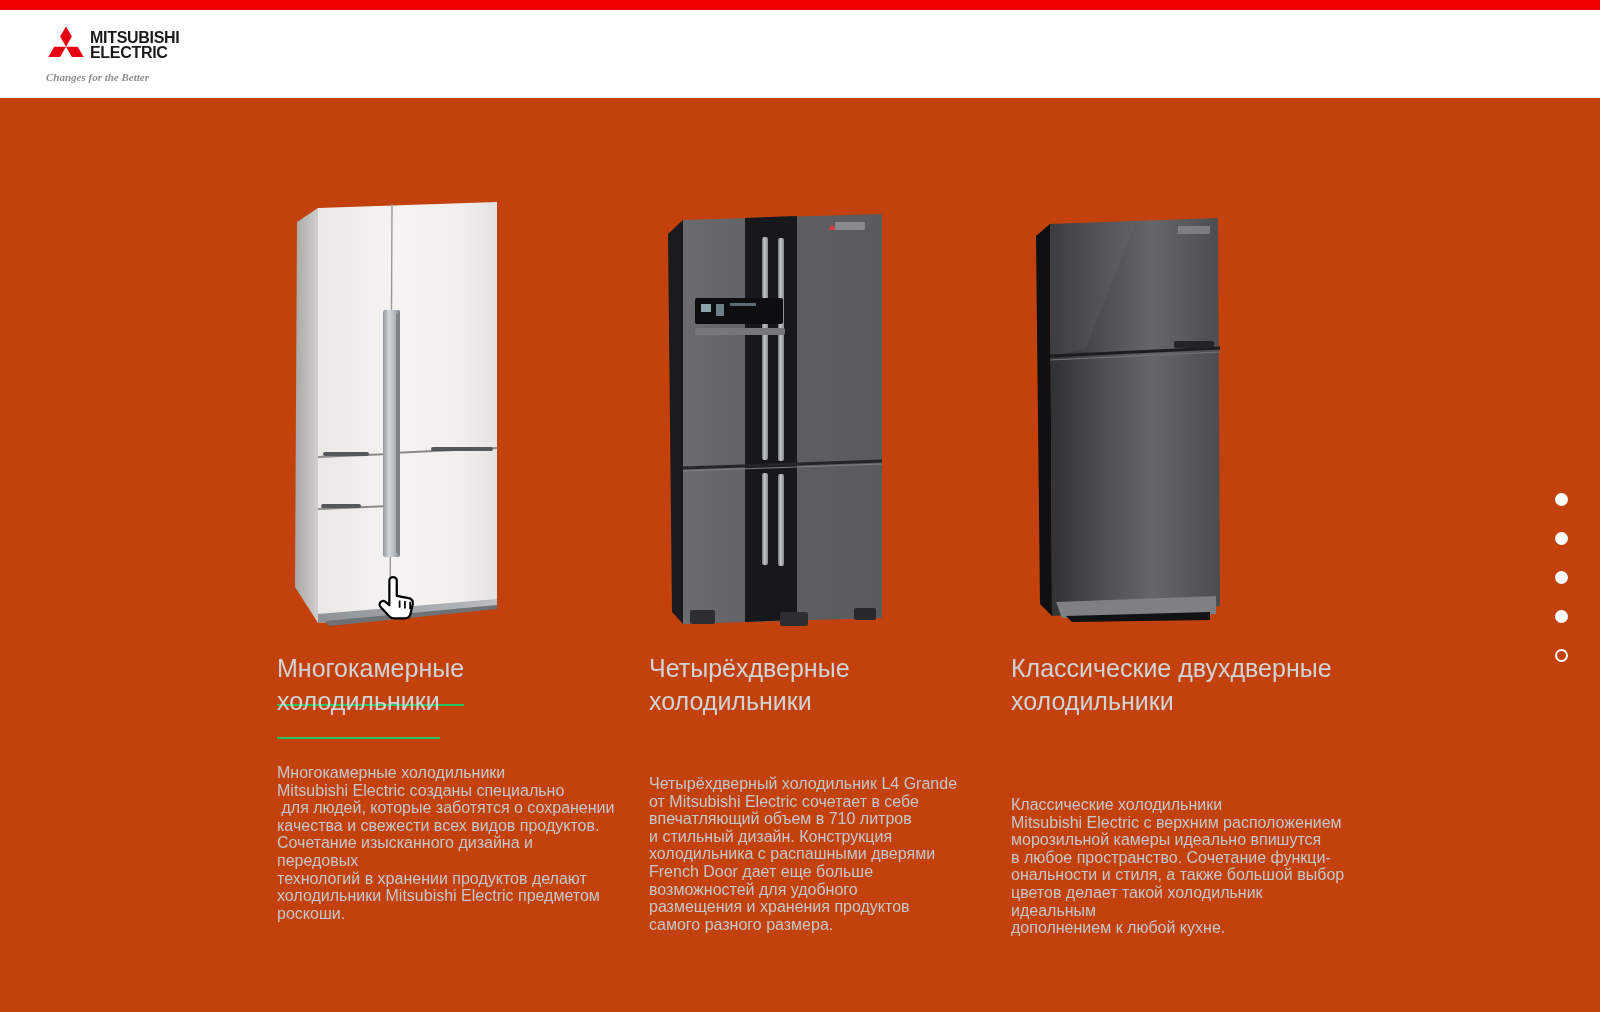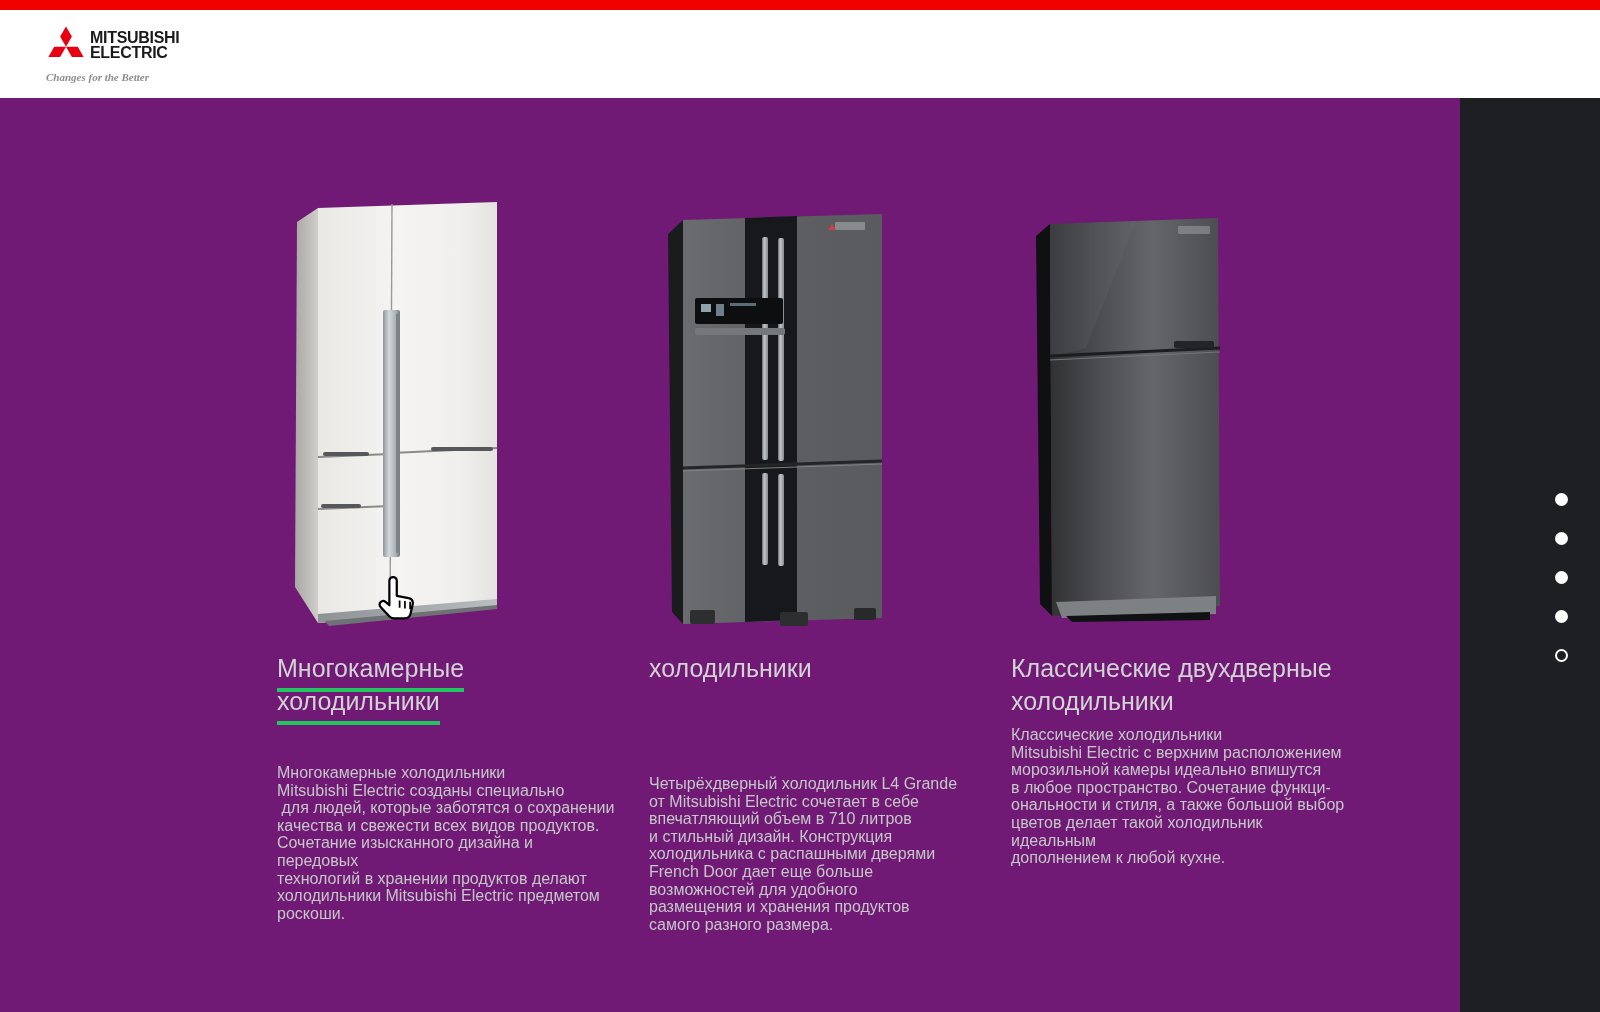--- a/index.html
+++ b/index.html
@@ -1,39 +1,39 @@
 <!DOCTYPE html>
 <html><head>
 <meta charset="utf-8">
 <style>
   * { margin:0; padding:0; box-sizing:border-box; }
   html,body { width:1600px; height:1012px; }
   body { font-family:"Liberation Sans", sans-serif; background:#1e1f22; overflow:hidden; }
-  .page { position:relative; width:1460px; height:1012px; background:#701a75; }
+  .page { position:relative; width:1600px; height:1012px; background:#c2410c; }
 
   
   .topbar { position:absolute; left:0; top:0; width:1600px; height:10px; background:#f20000; }
   .header { position:absolute; left:0; top:10px; width:1600px; height:88px; background:#ffffff;
             display:flex; align-items:center; }
   .logo { position:relative; margin-left:46px; width:140px; height:58px; cursor:pointer; flex:0 0 auto; }
   .logo-mark { position:absolute; left:2px; top:0px; width:36px; height:34px; }
   .logo-text { position:absolute; left:44px; top:5px; color:#1a1a1a; font-weight:bold;
                font-size:16px; line-height:15px; letter-spacing:-0.3px; }
   .logo-tagline { position:absolute; left:0; bottom:0; width:140px; white-space:nowrap;
                   font-family:"Liberation Serif", serif; font-style:italic; font-weight:bold;
                   font-size:11px; color:#8d8d8d; }
   .nav { margin-left:auto; margin-right:67px; display:flex; gap:82px; align-items:center; }
   .nav a { text-decoration:none; color:#2e2e2e; font-size:20px; cursor:pointer; }
 
   
   .fridge { position:absolute; display:block; }
   .title { position:absolute; font-size:25px; color:#d2d3d4; font-weight:normal; }
   .title .tline { height:33px; }
   .title .tline span { display:inline-block; }
-  .title.underlined .tline span { border-bottom:4px solid #22c55e; padding-bottom:5px; }
+  .title.underlined .tline span { border-bottom:2px solid #22c55e; padding-bottom:21px; }
   .desc { position:absolute; width:340px; font-size:16px; line-height:17.6px; color:#c5c7c8;
           white-space:pre-wrap; }
   .cursor { position:absolute; left:378px; top:575px; width:42px; height:52px; }
 
   
   .dots { position:absolute; left:1554px; top:493px; width:14px; display:flex;
           flex-direction:column; align-items:center; }
   .dot { width:13px; height:13px; border-radius:50%; background:#ffffff; margin-bottom:26px;
          cursor:pointer; flex:0 0 auto; }
   .dot.outline { width:13px; height:13px; background:transparent; border:2.5px solid #ffffff; }
@@ -150,20 +150,21 @@
     <rect x="152" y="8" width="32" height="8" rx="1" fill="#8d9093" opacity="0.7"></rect>
     <polygon points="30,384 190,378 190,396 36,400" fill="#7e8184"></polygon>
     <polygon points="40,398 184,394 184,402 46,404" fill="#101113"></polygon>
   </svg>
 
   <h2 class="title underlined" style="left:277px; top:654px;">
     <div class="tline"><span>Многокамерные</span></div>
     <div class="tline"><span>холодильники</span></div>
   </h2>
   <h2 class="title" style="left:649px; top:654px;">
+    <div class="tline"><span>Четырёхдверные</span></div>
     <div class="tline"><span>холодильники</span></div>
   </h2>
   <h2 class="title" style="left:1011px; top:654px;">
     <div class="tline"><span>Классические двухдверные</span></div>
     <div class="tline"><span>холодильники</span></div>
   </h2>
 
   <p class="desc" style="left:277px; top:764px;">Многокамерные холодильники
 Mitsubishi Electric созданы специально
  для людей, которые заботятся о сохранении
@@ -174,21 +175,21 @@
 роскоши.</p>
   <p class="desc" style="left:649px; top:764px;margin-top:11px;">Четырёхдверный холодильник L4 Grande
 от Mitsubishi Electric сочетает в себе
 впечатляющий объем в 710 литров
 и стильный дизайн. Конструкция
 холодильника с распашными дверями
 French Door дает еще больше
 возможностей для удобного
 размещения и хранения продуктов
 самого разного размера.</p>
-  <p class="desc" style="left:1011px; top:726px;">Классические холодильники
+  <p class="desc" style="left:1011px; top:796px;">Классические холодильники
 Mitsubishi Electric с верхним расположением
 морозильной камеры идеально впишутся
 в любое пространство. Сочетание функци-
 ональности и стиля, а также большой выбор
 цветов делает такой холодильник идеальным
 дополнением к любой кухне.</p>
 
   <svg class="cursor" viewBox="0 0 34 42" xmlns="http://www.w3.org/2000/svg">
     <path d="M12.2 1.6c1.7 0 3 1.4 3 3v12.2l9.6 1.8c2 .4 3.4 2.1 3.4 4.1 0 .3 0 .6-.1.9l-1.7 7.6c-.5 2.3-2.5 3.9-4.8 3.9h-8.3c-1.6 0-3.1-.6-4.2-1.8l-7-7.4c-1.1-1.1-1.1-2.9 0-4 1.1-1.1 2.8-1.2 4-.2l3.1 2.7V4.6c0-1.7 1.3-3 3-3z" fill="#ffffff" stroke="#000000" stroke-width="1.8" stroke-linejoin="round"></path>
     <path d="M17.5 20.5v6 M21.8 21v6 M26 21.7v6" stroke="#000000" stroke-width="1.4" fill="none"></path>

